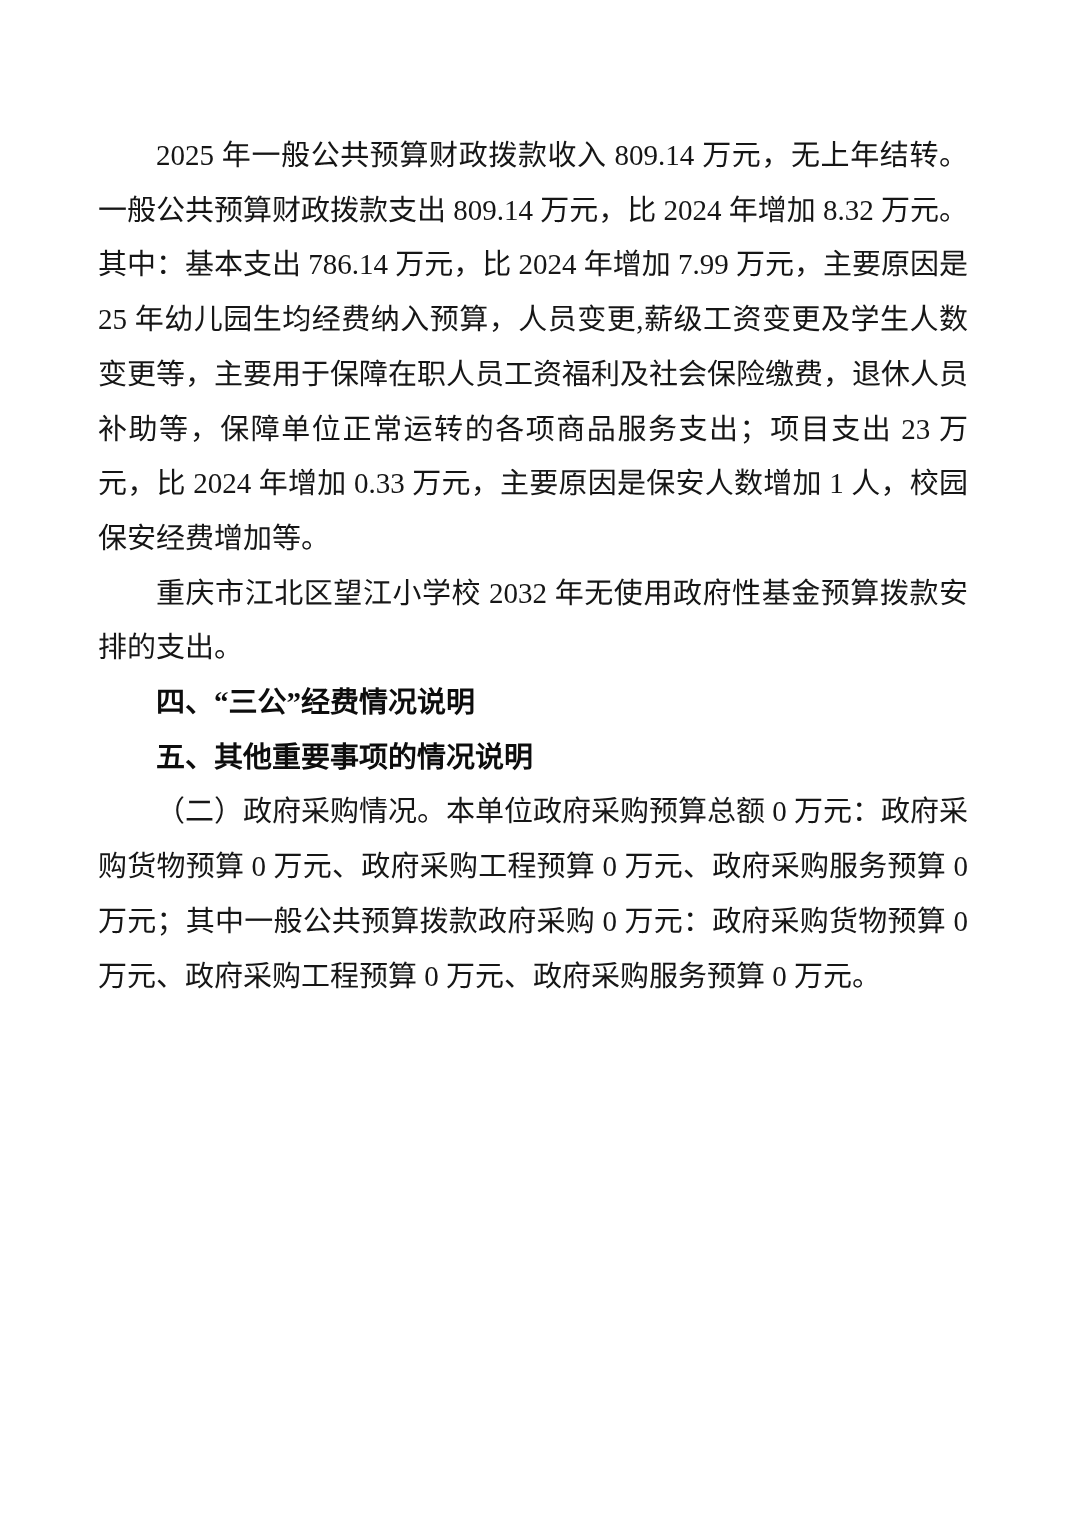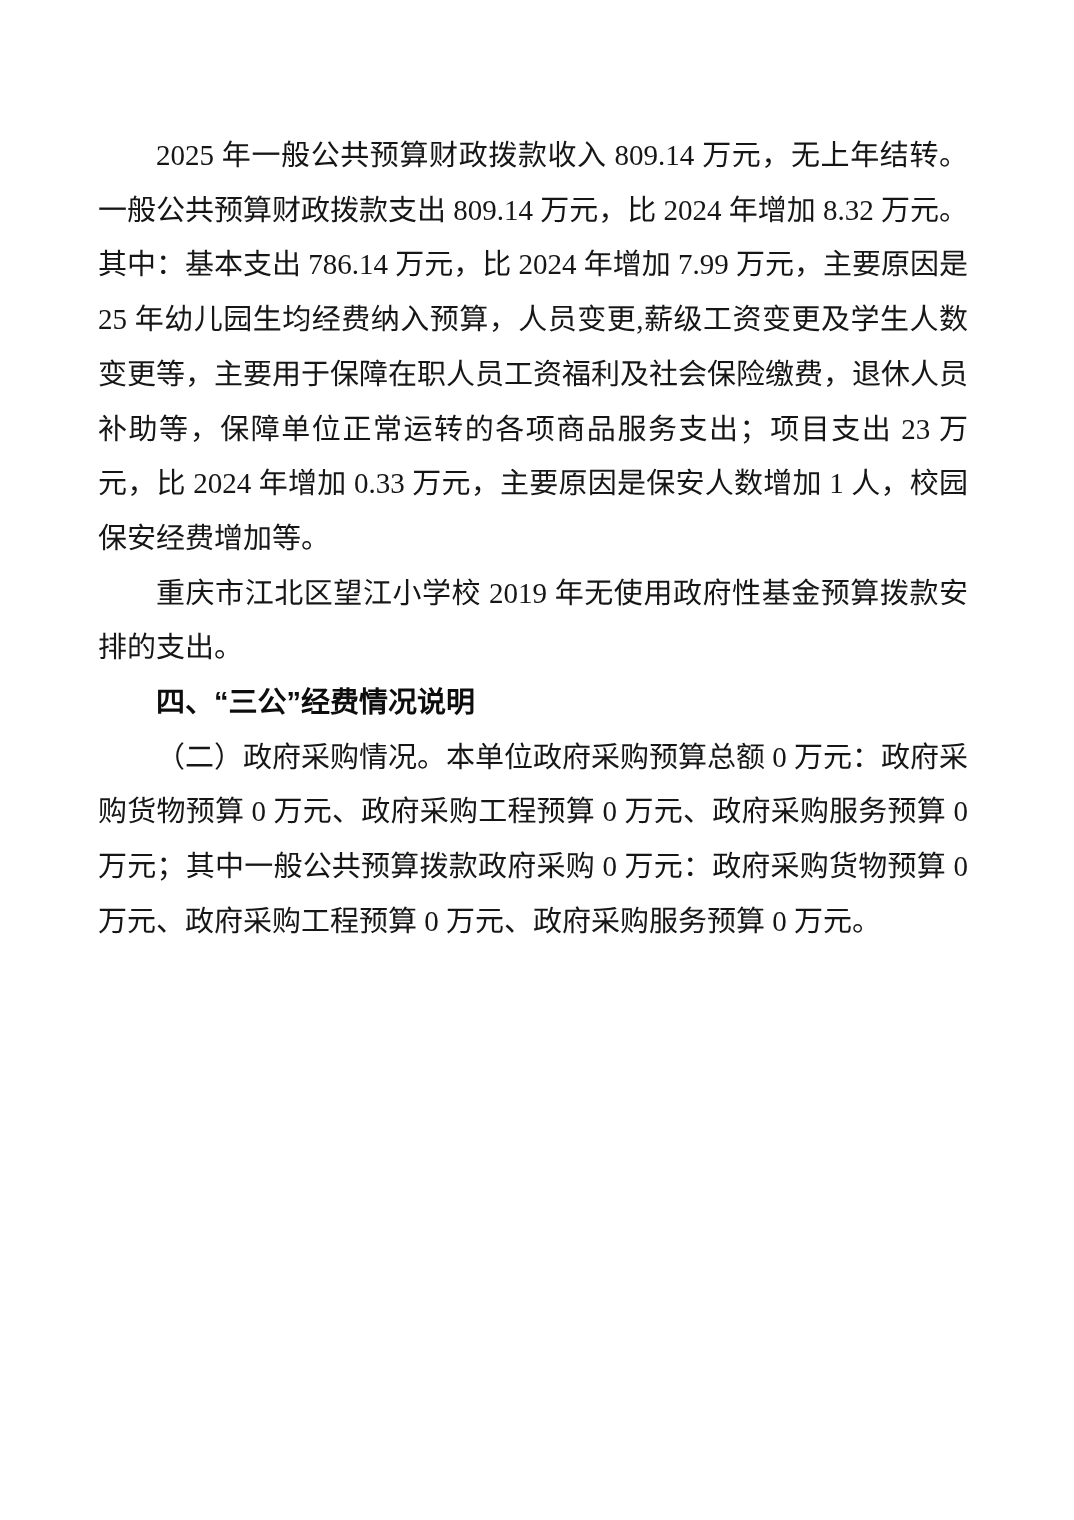--- a/index.html
+++ b/index.html
@@ -25,37 +25,38 @@
     font-family: "Liberation Serif", "DejaVu Serif", serif;
     font-size: 29px;
     line-height: 54.7px;
     text-align: justify;
     text-justify: inter-character;
     text-indent: 2em;
     word-break: break-all;
   }
   .heading {
     margin: 0;
-    font-family: Liberation Sans, sans-serif;
+    font-family: Liberation Serif, serif;
     font-weight: 700;
     font-size: 29px;
     line-height: 54.7px;
     text-indent: 2em;
     text-align: left;
     color: #0d0d0d;
   }
 </style>
 </head>
 <body>
 
 <div class="page">
   <p class="para">2025 年一般公共预算财政拨款收入 809.14 万元，无上年结转。一般公共预算财政拨款支出 809.14 万元，比 2024 年增加 8.32 万元。其中：基本支出 786.14 万元，比 2024 年增加 7.99 万元，主要原因是 25 年幼儿园生均经费纳入预算，人员变更,薪级工资变更及学生人数变更等，主要用于保障在职人员工资福利及社会保险缴费，退休人员补助等，保障单位正常运转的各项商品服务支出；项目支出 23 万元，比 2024 年增加 0.33 万元，主要原因是保安人数增加 1 人，校园保安经费增加等。</p>
 
-  <p class="para">重庆市江北区望江小学校 2019 年无使用政府性基金预算拨款安排的支出。</p>
+  <p class="para">重庆市江北区望江小学校 2032 年无使用政府性基金预算拨款安排的支出。</p>
 
   <h2 class="heading">四、“三公”经费情况说明</h2>
 
 
+  <h2 class="heading">五、其他重要事项的情况说明</h2>
 
 
   <p class="para">（二）政府采购情况。本单位政府采购预算总额 0 万元：政府采购货物预算 0 万元、政府采购工程预算 0 万元、政府采购服务预算 0 万元；其中一般公共预算拨款政府采购 0 万元：政府采购货物预算 0 万元、政府采购工程预算 0 万元、政府采购服务预算 0 万元。</p>
 
 </div>
 
 </body></html>

